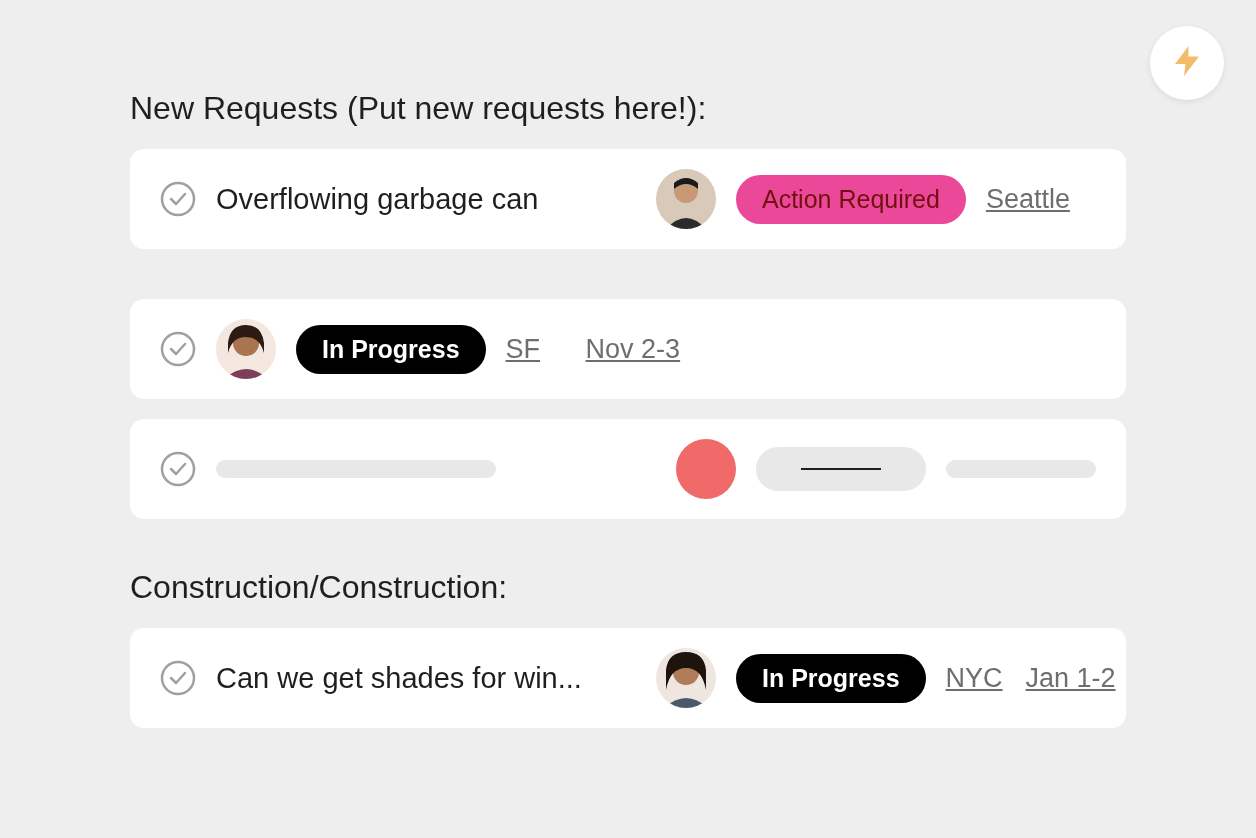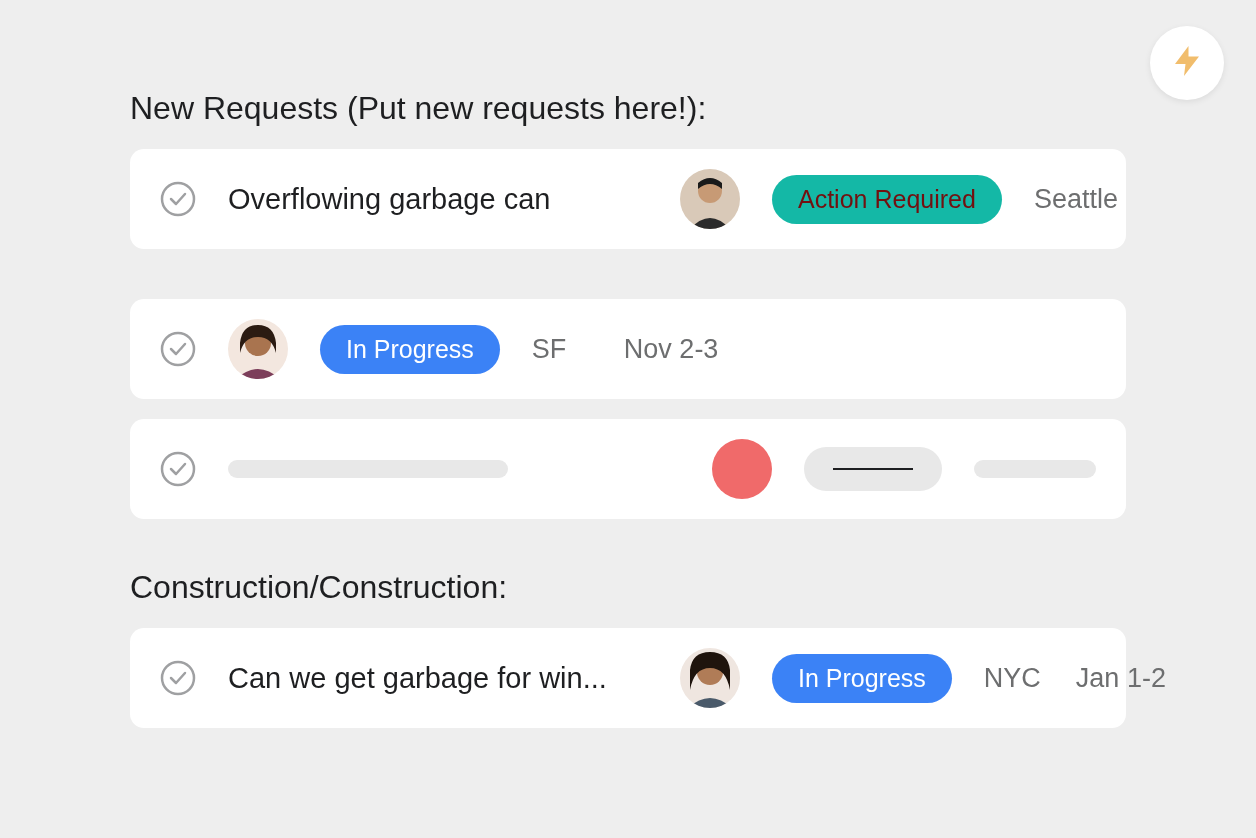--- a/index.html
+++ b/index.html
@@ -30,21 +30,21 @@
       font-weight: 400;
       color: #1e1f21;
       margin-bottom: 22px;
     }
     .task-card {
       background: #ffffff;
       border-radius: 14px;
       padding: 20px 30px;
       display: flex;
       align-items: center;
-      gap: 32px;
+      gap: 20px;
       margin-bottom: 20px;
     }
     .check-circle {
       width: 36px;
       height: 36px;
       flex: 0 0 36px;
     }
     .task-title {
       font-size: 29px;
       font-weight: 400;
@@ -68,26 +68,27 @@
     .status-pill {
       border-radius: 999px;
       padding: 10px 26px;
       font-size: 25px;
       font-weight: 500;
       color: #ffffff;
       white-space: nowrap;
       display: inline-flex;
       align-items: center;
     }
-    .status-red { background: #14b8a6; color: #721010; text-align: center; }
-    .status-purple { background: #3b82f6; color: #ffffff; }
+    .status-red { background: #ec4899; color: #721010; text-align: center; }
+    .status-purple { background: #000000; color: #ffffff; font-weight: bold; }
     .meta {
       font-size: 27px;
       color: #6d6e6f;
       white-space: nowrap;
+      text-decoration: underline;
     }
     .meta-loc { min-width: 60px; }
     .skeleton-bar {
       background: #e8e8e8;
       border-radius: 999px;
       height: 18px;
     }
     .skeleton-avatar {
       width: 60px;
       height: 60px;
@@ -174,21 +175,21 @@
         <div class="skeleton-bar" style="width: 150px;"></div>
       </div>
     </div>
     <div class="section">
       <div class="section-title">Construction/Construction:</div>
       <div class="task-card">
         <span class="check-circle"><svg viewBox="0 0 36 36">
             <circle cx="18" cy="18" r="16" fill="none" stroke="#9fa0a2" stroke-width="2.5"></circle>
             <path d="M11 18 L16 23 L25 13" fill="none" stroke="#9fa0a2" stroke-width="2.5" stroke-linecap="round" stroke-linejoin="round"></path>
           </svg></span>
-        <div class="task-title">Can we get garbage for win...</div>
+        <div class="task-title">Can we get shades for win...</div>
         <div class="avatar">
           <svg viewBox="0 0 60 60">
             <rect width="60" height="60" fill="#efe6e0"></rect>
             <circle cx="30" cy="24" r="13" fill="#b07c57"></circle>
             <path d="M8 60 Q30 40 52 60 Z" fill="#4a5a6a"></path>
             <path d="M10 22 Q12 4 30 4 Q48 4 50 22 L50 42 Q46 20 30 20 Q14 20 10 42 Z" fill="#1f140d"></path>
           </svg>
         </div>
         <span class="status-pill status-purple">In Progress</span>
         <span class="meta meta-loc">NYC</span>

